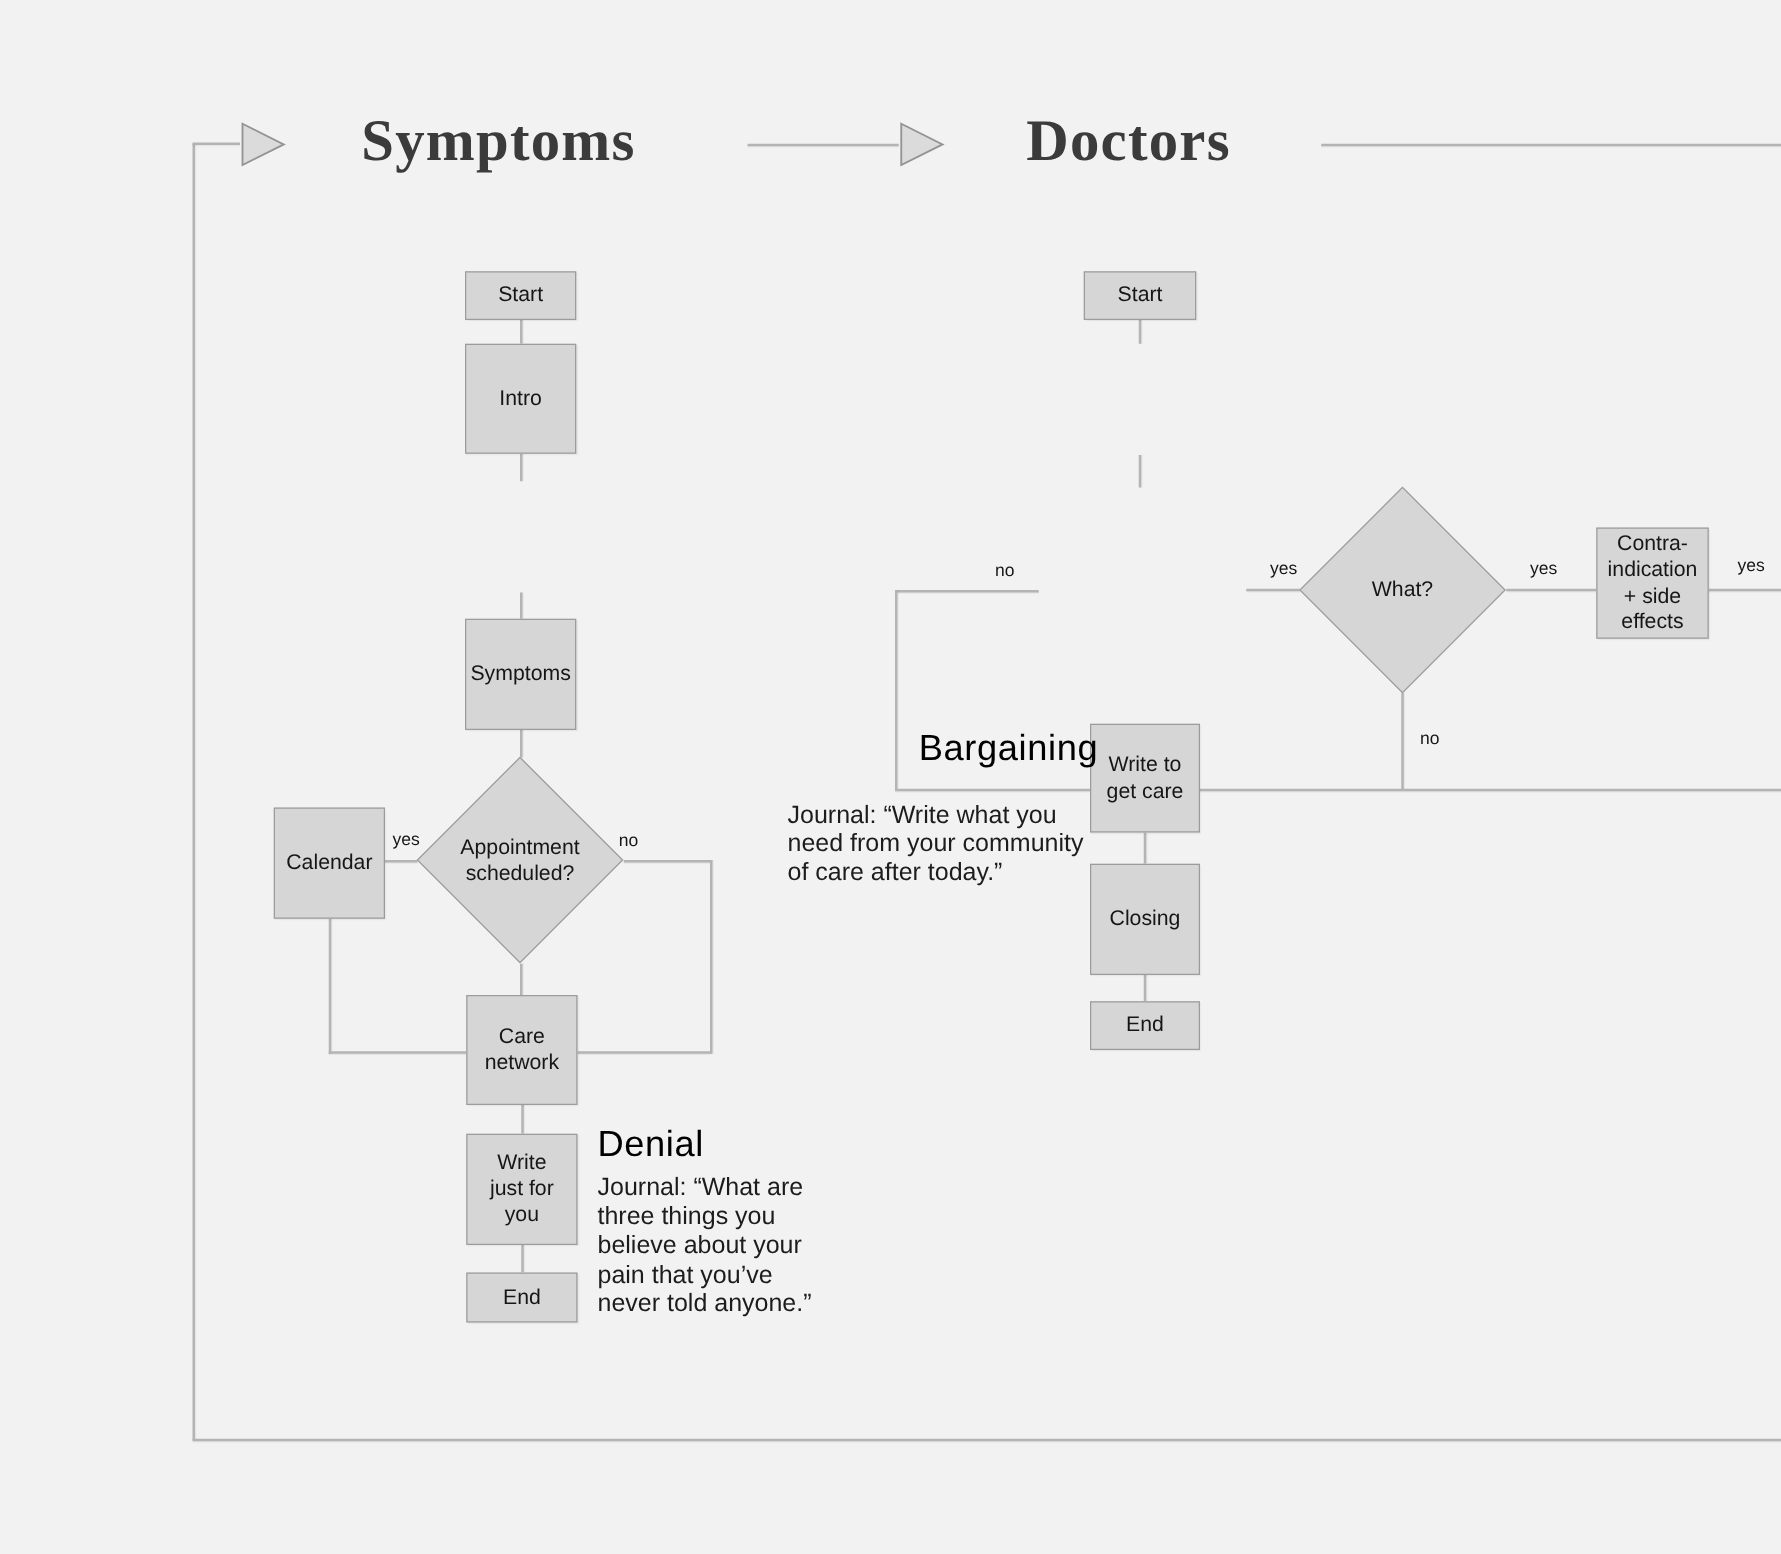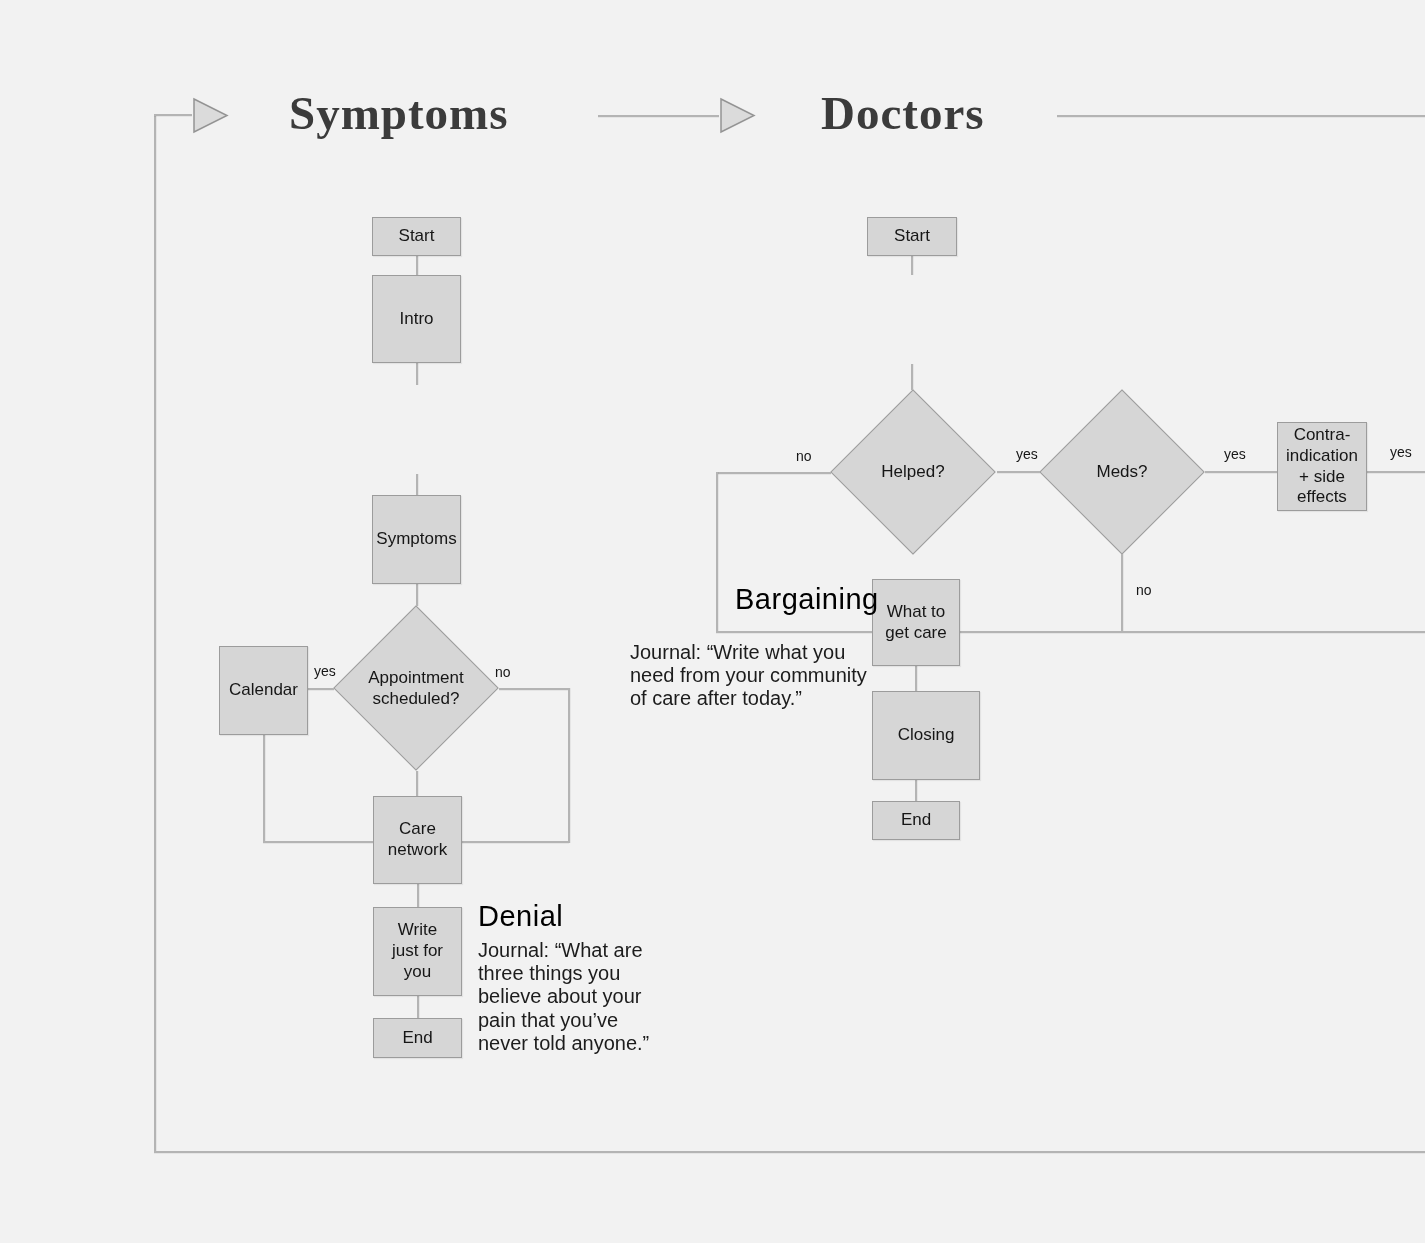--- a/index.html
+++ b/index.html
@@ -106,37 +106,33 @@
   <div class="hline" style="left:716px;top:631px;width:156px"></div>
 
   <div class="vline" style="left:1121px;top:554px;height:78px"></div>
   <div class="hline" style="left:960px;top:631px;width:465px"></div>
 
   <div class="vline" style="left:915px;top:666px;height:25px"></div>
   <div class="vline" style="left:915px;top:780px;height:21px"></div>
 
   <div class="node" style="left:867px;top:217px;width:90px;height:39px">Start</div>
 
-  <div class="diamond" style="left:830px;top:389px;width:166px;height:166px">
-    <div class="dshape"></div>
-    <div class="dlabel">Helped?</div>
-  </div>
 
   <div class="diamond" style="left:1039px;top:389px;width:166px;height:166px">
     <div class="dshape"></div>
-    <div class="dlabel">Meds?</div>
+    <div class="dlabel">What?</div>
   </div>
 
   <div class="node" style="left:1277px;top:422px;width:90px;height:89px">Contra-
 indication
 + side
 effects</div>
-  <div class="node" style="left:872px;top:579px;width:88px;height:87px">What to
+  <div class="node" style="left:872px;top:579px;width:88px;height:87px">Write to
 get care</div>
-  <div class="node" style="left:872px;top:691px;width:108px;height:89px">Closing</div>
+  <div class="node" style="left:872px;top:691px;width:88px;height:89px">Closing</div>
   <div class="node" style="left:872px;top:801px;width:88px;height:39px">End</div>
 
   <div class="edge-label" style="left:796px;top:448px">no</div>
   <div class="edge-label" style="left:1016px;top:446px">yes</div>
   <div class="edge-label" style="left:1224px;top:446px">yes</div>
   <div class="edge-label" style="left:1136px;top:582px">no</div>
   <div class="edge-label" style="left:1390px;top:444px">yes</div>
 
   <div class="stage-heading" style="left:735px;top:583px">Bargaining</div>
   <div class="journal" style="left:630px;top:641px;width:245px">Journal: “Write what you need from your community of care after today.”</div>

